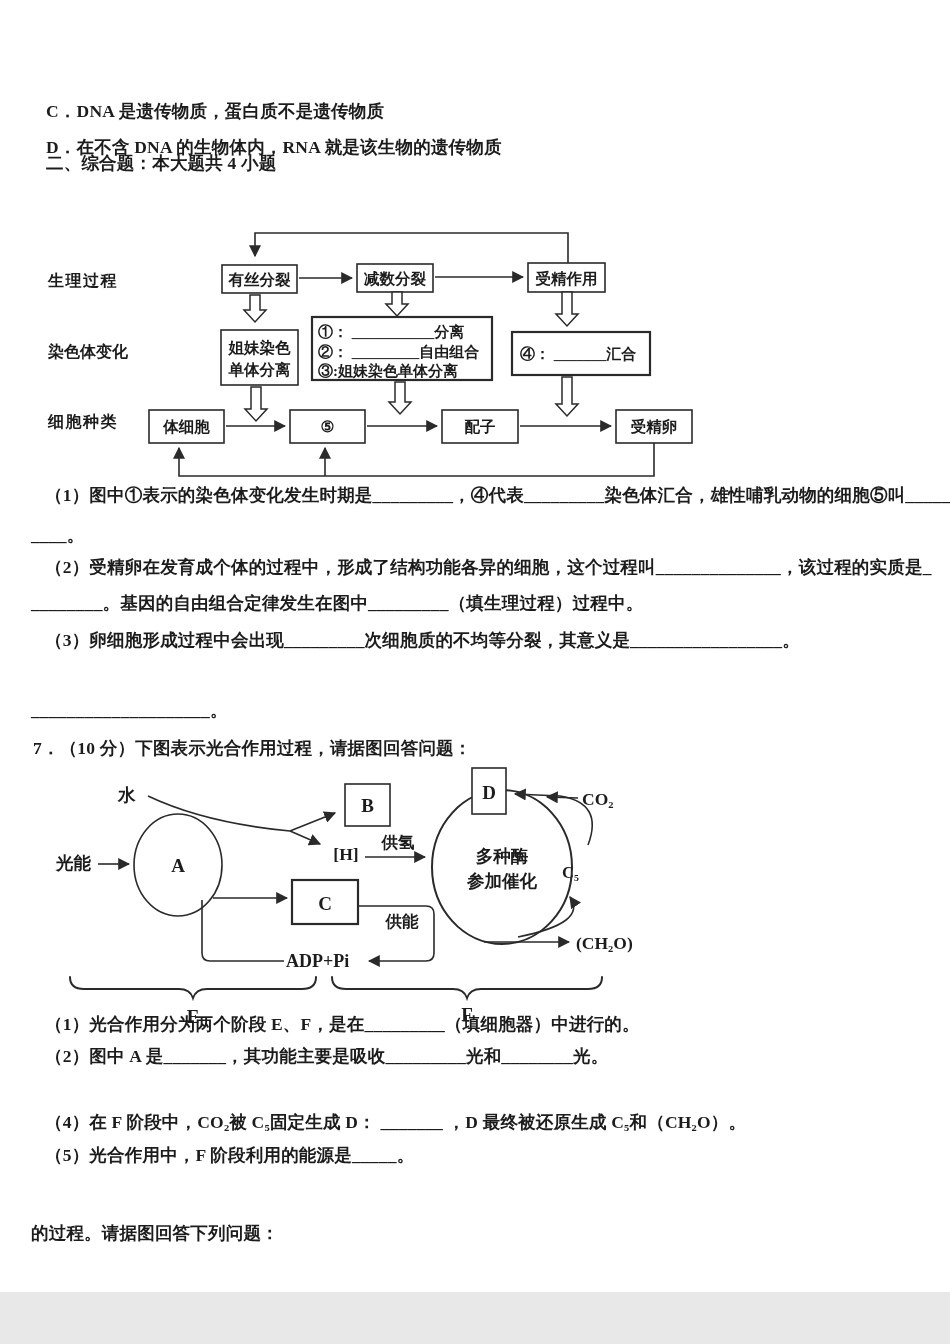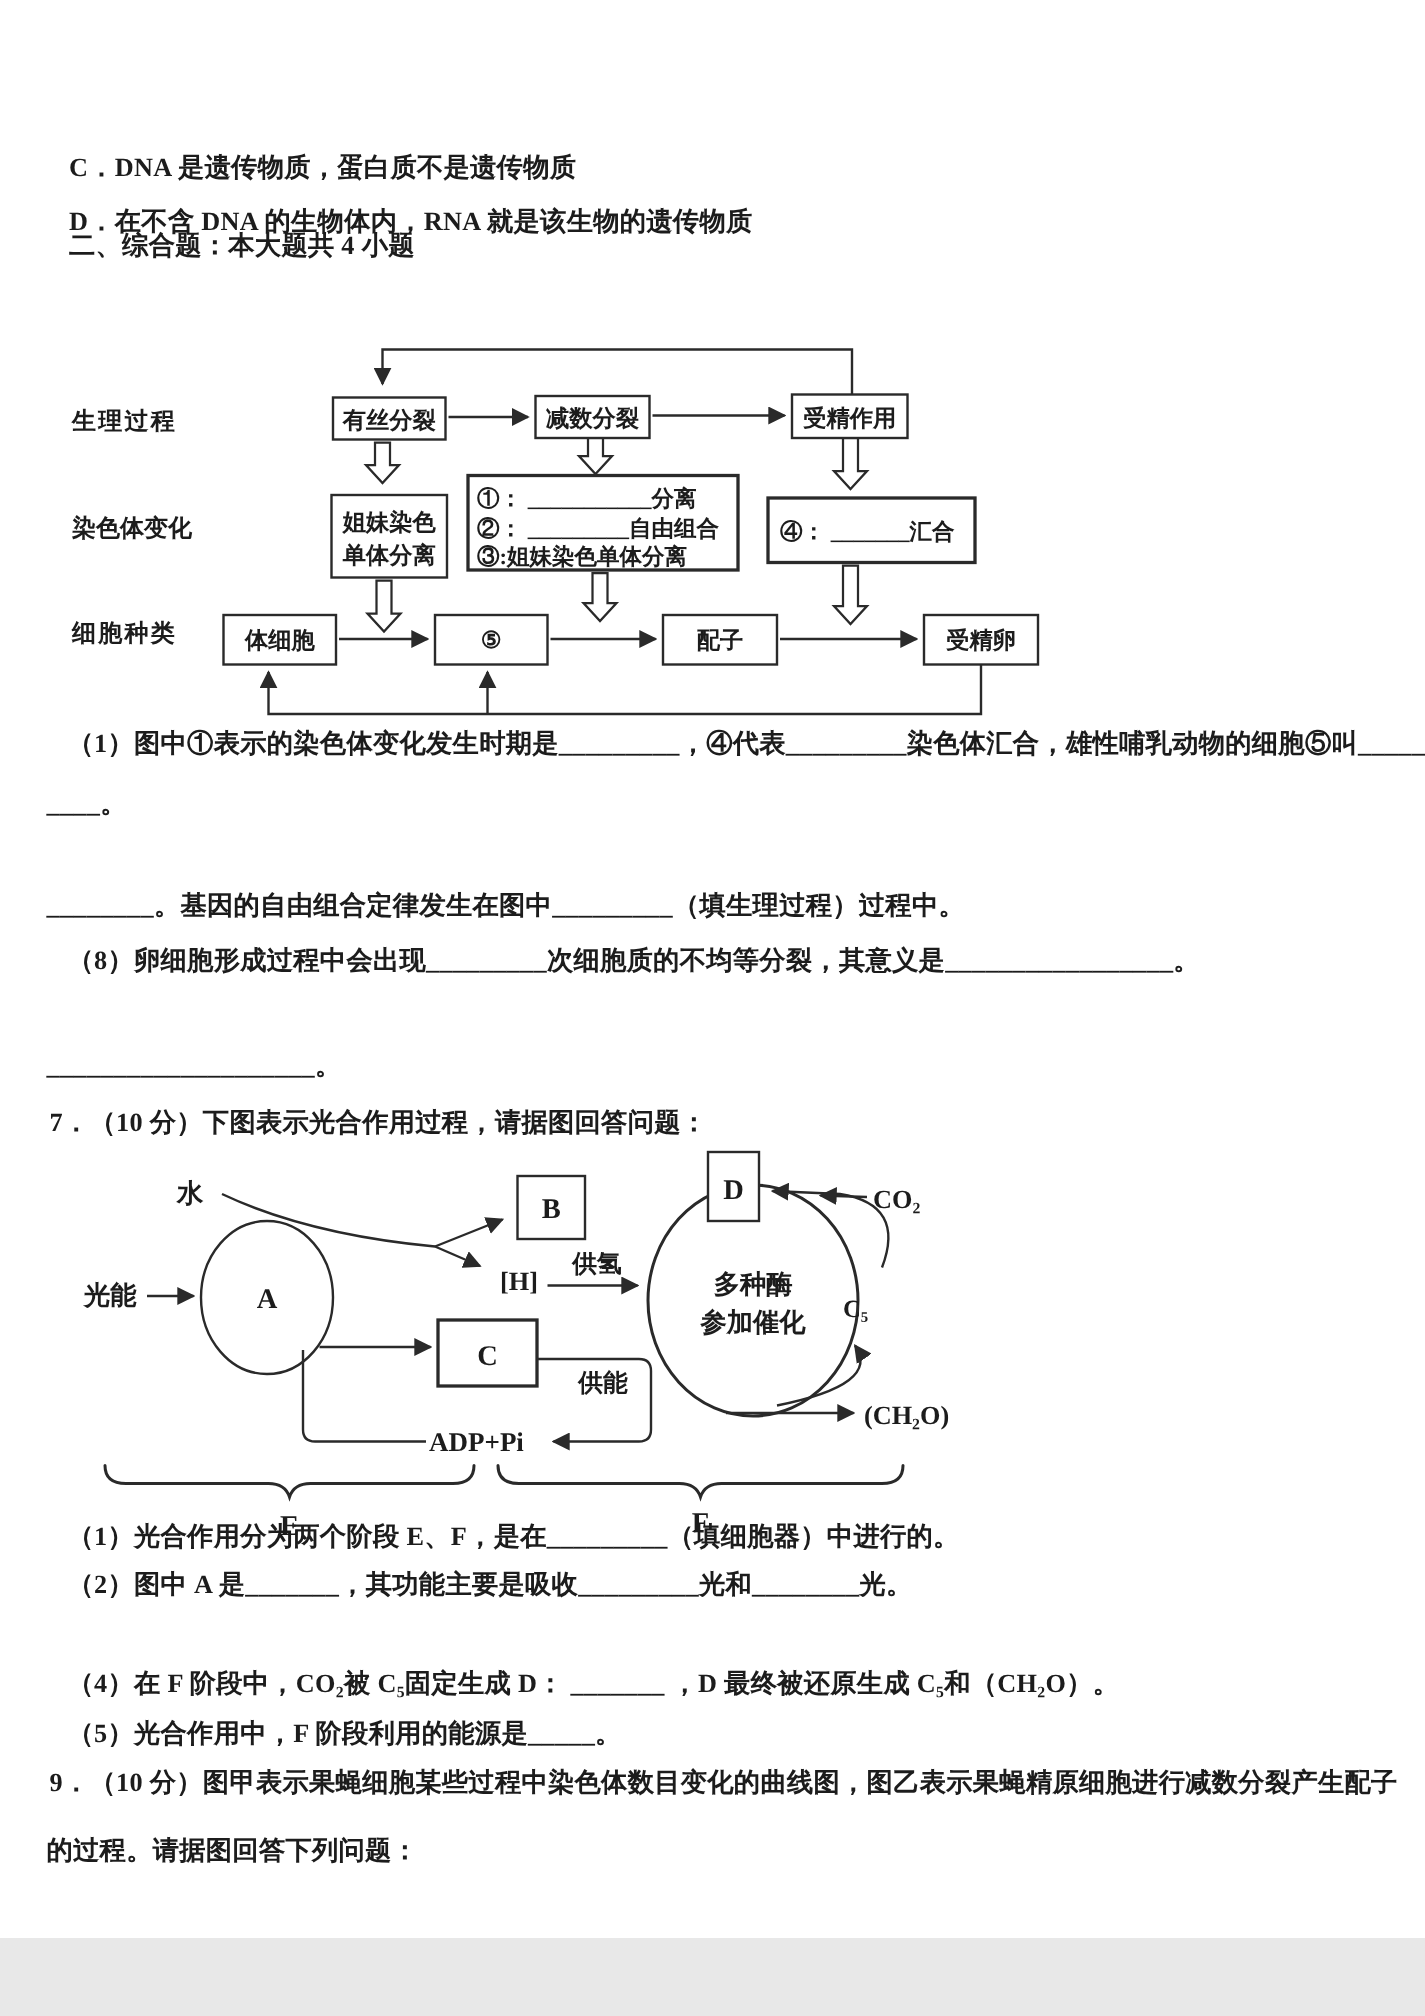--- a/index.html
+++ b/index.html
@@ -78,22 +78,23 @@
     <path class="ln" d="M186,200 L245,200" marker-end="url(#m1)"></path>
     <path class="ln" d="M327,200 L397,200" marker-end="url(#m1)"></path>
     <path class="ln" d="M480,200 L571,200" marker-end="url(#m1)"></path>
 
     <path class="ln" d="M614,217 L614,250 L139,250 L139,222" marker-end="url(#m1)"></path>
     <path class="ln" d="M285,250 L285,222" marker-end="url(#m1)"></path>
   </svg>
 
   <div class="t" style="left:45px;top:487px">（1）图中①表示的染色体变化发生时期是_________，④代表_________染色体汇合，雄性哺乳动物的细胞⑤叫_____</div>
   <div class="t" style="left:31px;top:527px">____。</div>
+  <div class="t" style="left:45px;top:559px">（2）受精卵在发育成个体的过程中，形成了结构功能各异的细胞，这个过程叫______________，该过程的实质是_</div>
   <div class="t" style="left:31px;top:595px">________。基因的自由组合定律发生在图中_________（填生理过程）过程中。</div>
-  <div class="t" style="left:45px;top:632px">（8）卵细胞形成过程中会出现_________次细胞质的不均等分裂，其意义是_________________。</div>
+  <div class="t" style="left:45px;top:632px">（3）卵细胞形成过程中会出现_________次细胞质的不均等分裂，其意义是_________________。</div>
   <div class="t" style="left:31px;top:702px">____________________。</div>
 
   <div class="t" style="left:33px;top:740px">7．（10 分）下图表示光合作用过程，请据图回答问题：</div>
 
   <svg style="left:40px;top:765px" width="620" height="270" viewBox="0 0 620 270">
     <defs>
       <marker id="m2" viewBox="0 0 10 10" refX="9" refY="5" markerWidth="7.5" markerHeight="7.5" orient="auto-start-reverse">
         <path d="M0,0 L10,5 L0,10 z" fill="#2a2a2a"></path>
       </marker>
     </defs>
@@ -143,16 +144,15 @@
     <path class="ln2" d="M292,212 Q292,224 306,224 L413,224 Q424,224 427,233 Q430,224 441,224 L548,224 Q562,224 562,212"></path>
     <text x="153" y="258" font-size="19" text-anchor="middle">E</text>
     <text x="427" y="256" font-size="19" text-anchor="middle">F</text>
   </svg>
 
   <div class="t" style="left:45px;top:1016px">（1）光合作用分为两个阶段 E、F，是在_________（填细胞器）中进行的。</div>
   <div class="t" style="left:45px;top:1048px">（2）图中 A 是_______，其功能主要是吸收_________光和________光。</div>
   <div class="t" style="left:45px;top:1114px">（4）在 F 阶段中，CO₂被 C₅固定生成 D： _______ ，D 最终被还原生成 C₅和（CH₂O）。</div>
   <div class="t" style="left:45px;top:1147px">（5）光合作用中，F 阶段利用的能源是_____。</div>
 
-  <div class="t" style="left:33px;top:1180px">9．（10 分）图甲表示果蝇细胞某些过程中染色体数目变化的曲线图，图乙表示果蝇精原细胞进行减数分裂产生配子</div>
   <div class="t" style="left:31px;top:1225px">的过程。请据图回答下列问题：</div>
 
 </div>
 
 </body></html>

